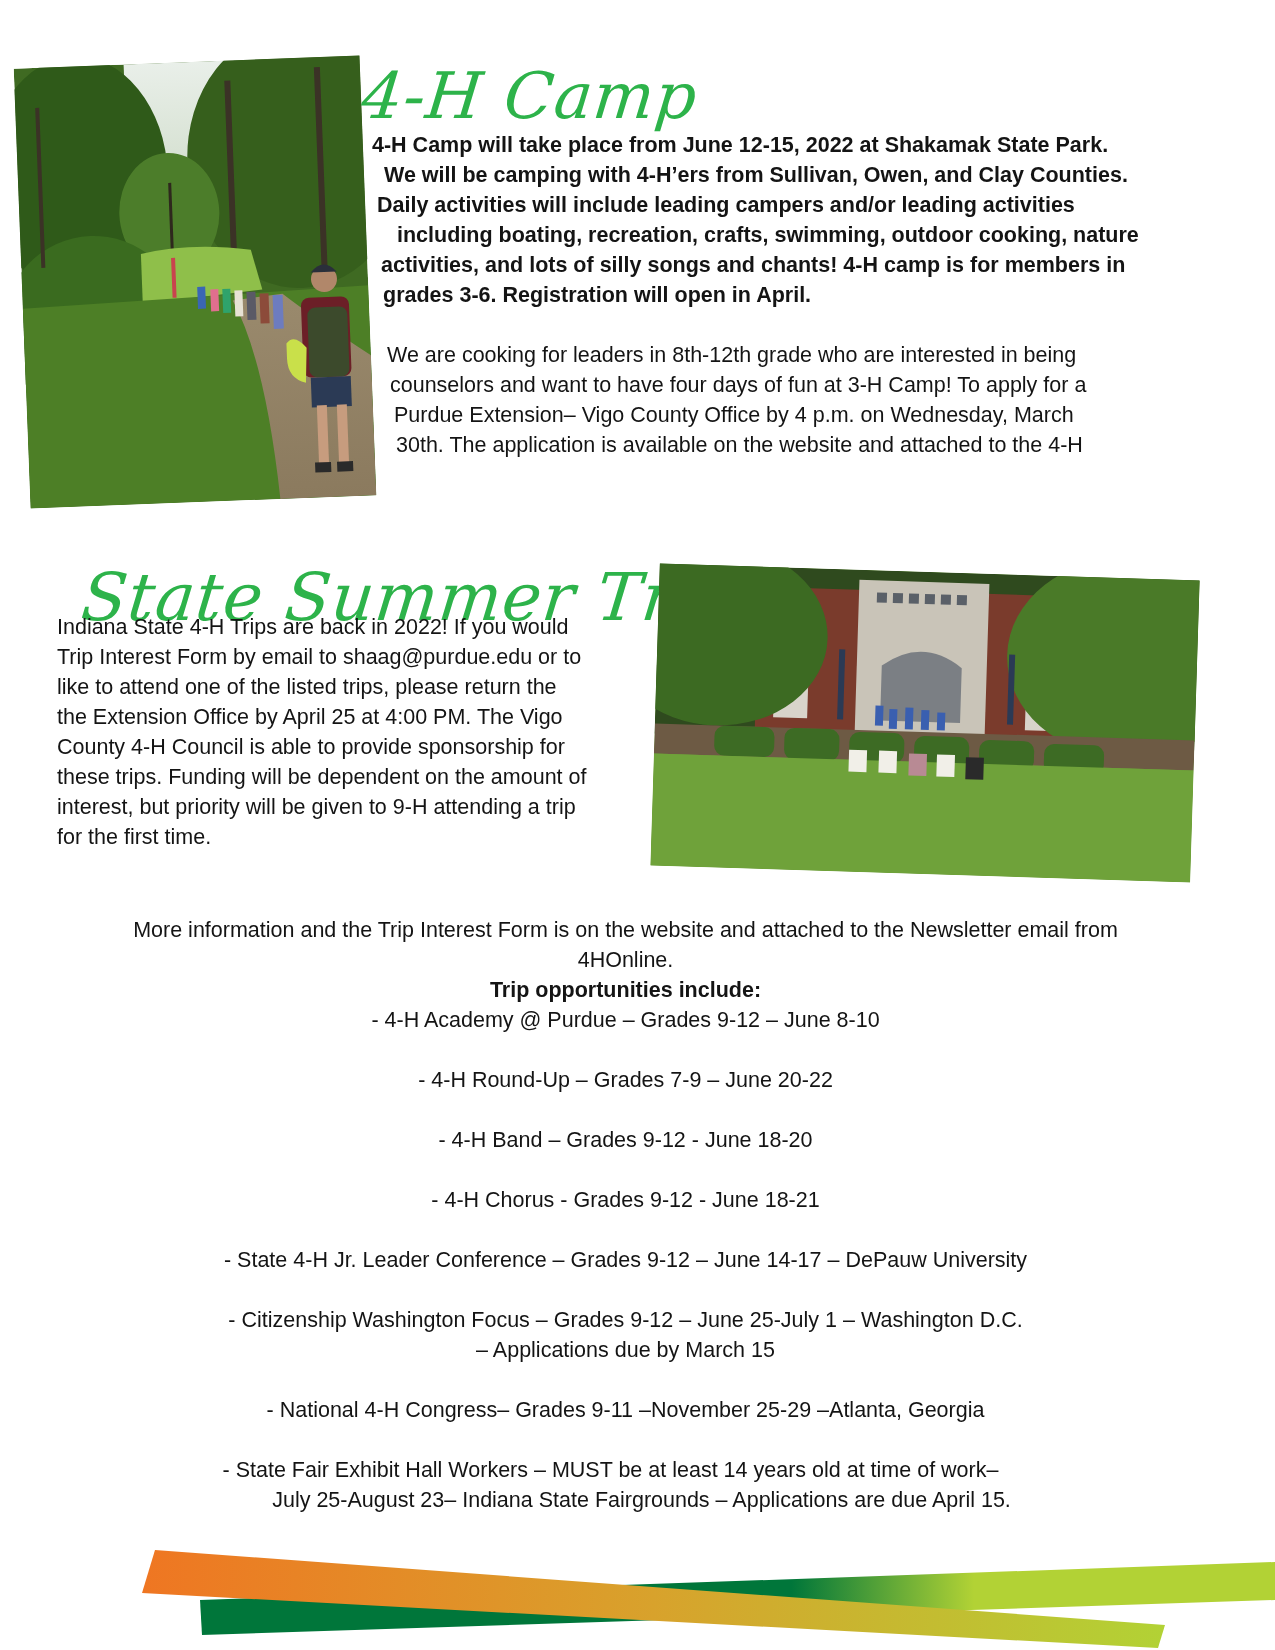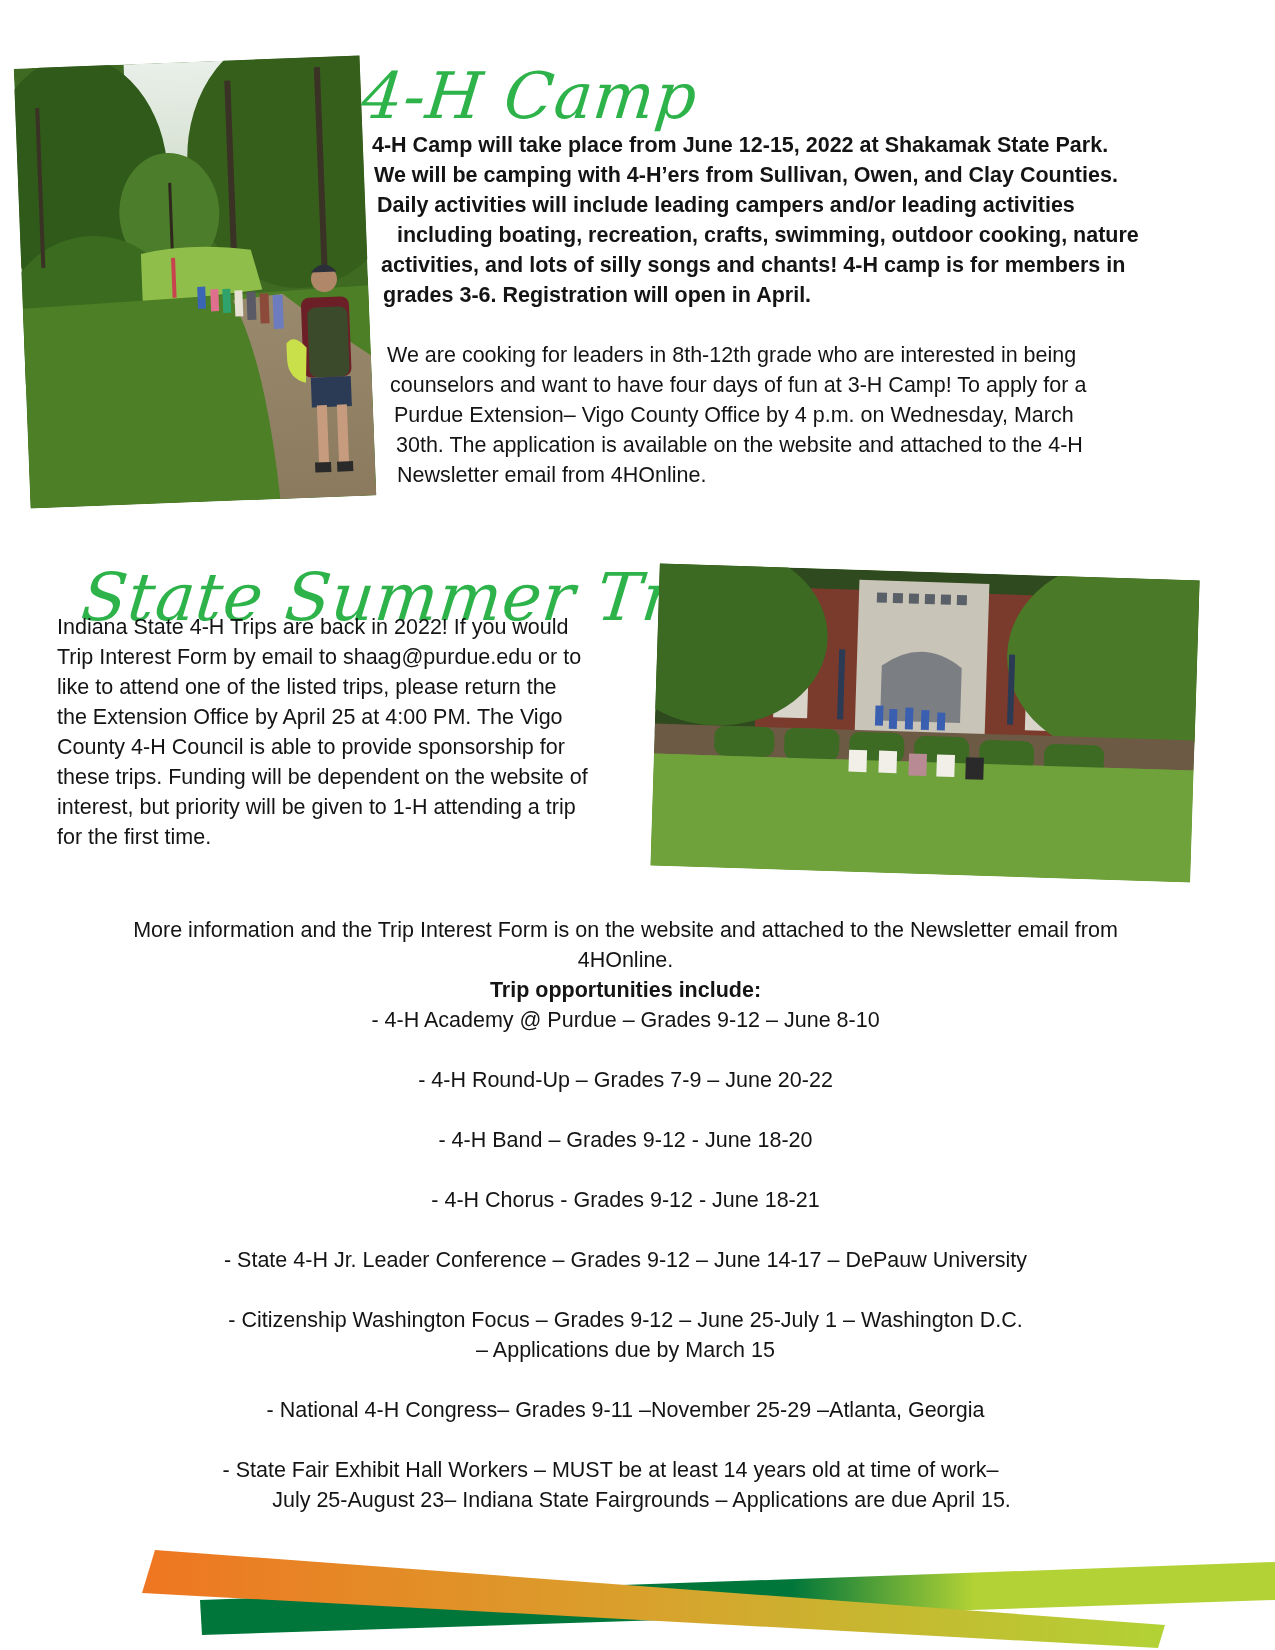--- a/index.html
+++ b/index.html
@@ -65,33 +65,32 @@
     <rect x="310" y="348" width="10" height="60" fill="#c79c7e"></rect>
     <rect x="286" y="405" width="16" height="10" fill="#2a2a2a"></rect>
     <rect x="308" y="405" width="16" height="10" fill="#2a2a2a"></rect>
   </svg>
 </div>
 
 <div class="script" style="left:362px; top:60px; font-size:64px; line-height:72px; transform:skewX(-6deg);">4-H Camp</div>
 
 <div class="para" style="left:372px; top:130px;font-weight:bold;">
   <span class="ln" style="margin-left:0px">4-H Camp will take place from June 12-15, 2022 at Shakamak State Park.</span>
-  <span class="ln" style="margin-left:2px">We will be camping with 4-H’ers from Sullivan, Owen, and Clay Counties.</span>
+  <span class="ln" style="margin-left:12px">We will be camping with 4-H’ers from Sullivan, Owen, and Clay Counties.</span>
   <span class="ln" style="margin-left:5px">Daily activities will include leading campers and/or leading activities</span>
   <span class="ln" style="margin-left:25px">including boating, recreation, crafts, swimming, outdoor cooking, nature</span>
   <span class="ln" style="margin-left:9px">activities, and lots of silly songs and chants! 4-H camp is for members in</span>
   <span class="ln" style="margin-left:11px">grades 3-6. Registration will open in April.</span>
 </div>
 
 <div class="para" style="left:387px; top:340px;">
   <span class="ln" style="margin-left:0px">We are cooking for leaders in 8th-12th grade who are interested in being</span>
   <span class="ln" style="margin-left:3px">counselors and want to have four days of fun at 3-H Camp! To apply for a</span>
   <span class="ln" style="margin-left:7px">Purdue Extension– Vigo County Office by 4 p.m. on Wednesday, March</span>
   <span class="ln" style="margin-left:9px">30th. The application is available on the website and attached to the 4-H</span>
-  <span class="ln" style="margin-left:10px">Newsletter email from 4HOnline.</span>
 </div>
 
 <div class="script" style="left:82px; top:560px; font-size:66px; line-height:76px; transform:skewX(-6deg);">State Summer Trips</div>
 
 <div class="photo" style="left:655px; top:572px; width:540px; height:302px; transform:rotate(1.8deg); transform-origin:50% 50%;">
   <svg width="540" height="302" viewBox="0 0 540 302">
     <rect width="540" height="302" fill="#6b9a3c"></rect>
     <rect x="0" y="0" width="540" height="170" fill="#2f4a1e"></rect>
     <rect x="100" y="20" width="340" height="150" fill="#7a3b2c"></rect>
     <rect x="200" y="10" width="130" height="160" fill="#c9c4b8"></rect>
@@ -136,22 +135,22 @@
     </g>
   </svg>
 </div>
 
 <div class="para" style="left:57px; top:612px;">
   <span class="ln">Indiana State 4-H Trips are back in 2022! If you would</span>
   <span class="ln">Trip Interest Form by email to shaag@purdue.edu or to</span>
   <span class="ln">like to attend one of the listed trips, please return the</span>
   <span class="ln">the Extension Office by April 25 at 4:00 PM. The Vigo</span>
   <span class="ln">County 4-H Council is able to provide sponsorship for</span>
-  <span class="ln">these trips. Funding will be dependent on the website of</span>
-  <span class="ln">interest, but priority will be given to 1-H attending a trip</span>
+  <span class="ln">these trips. Funding will be dependent on the amount of</span>
+  <span class="ln">interest, but priority will be given to 9-H attending a trip</span>
   <span class="ln">for the first time.</span>
 </div>
 
 <div class="center" style="top:915px; left:-12px;">
   <span class="ln">More information and the Trip Interest Form is on the website and attached to the Newsletter email from</span>
   <span class="ln">4HOnline.</span>
   <span class="ln bold">Trip opportunities include:</span>
 </div>
 
 <div class="center" style="top:1005px; left:-12px;">

